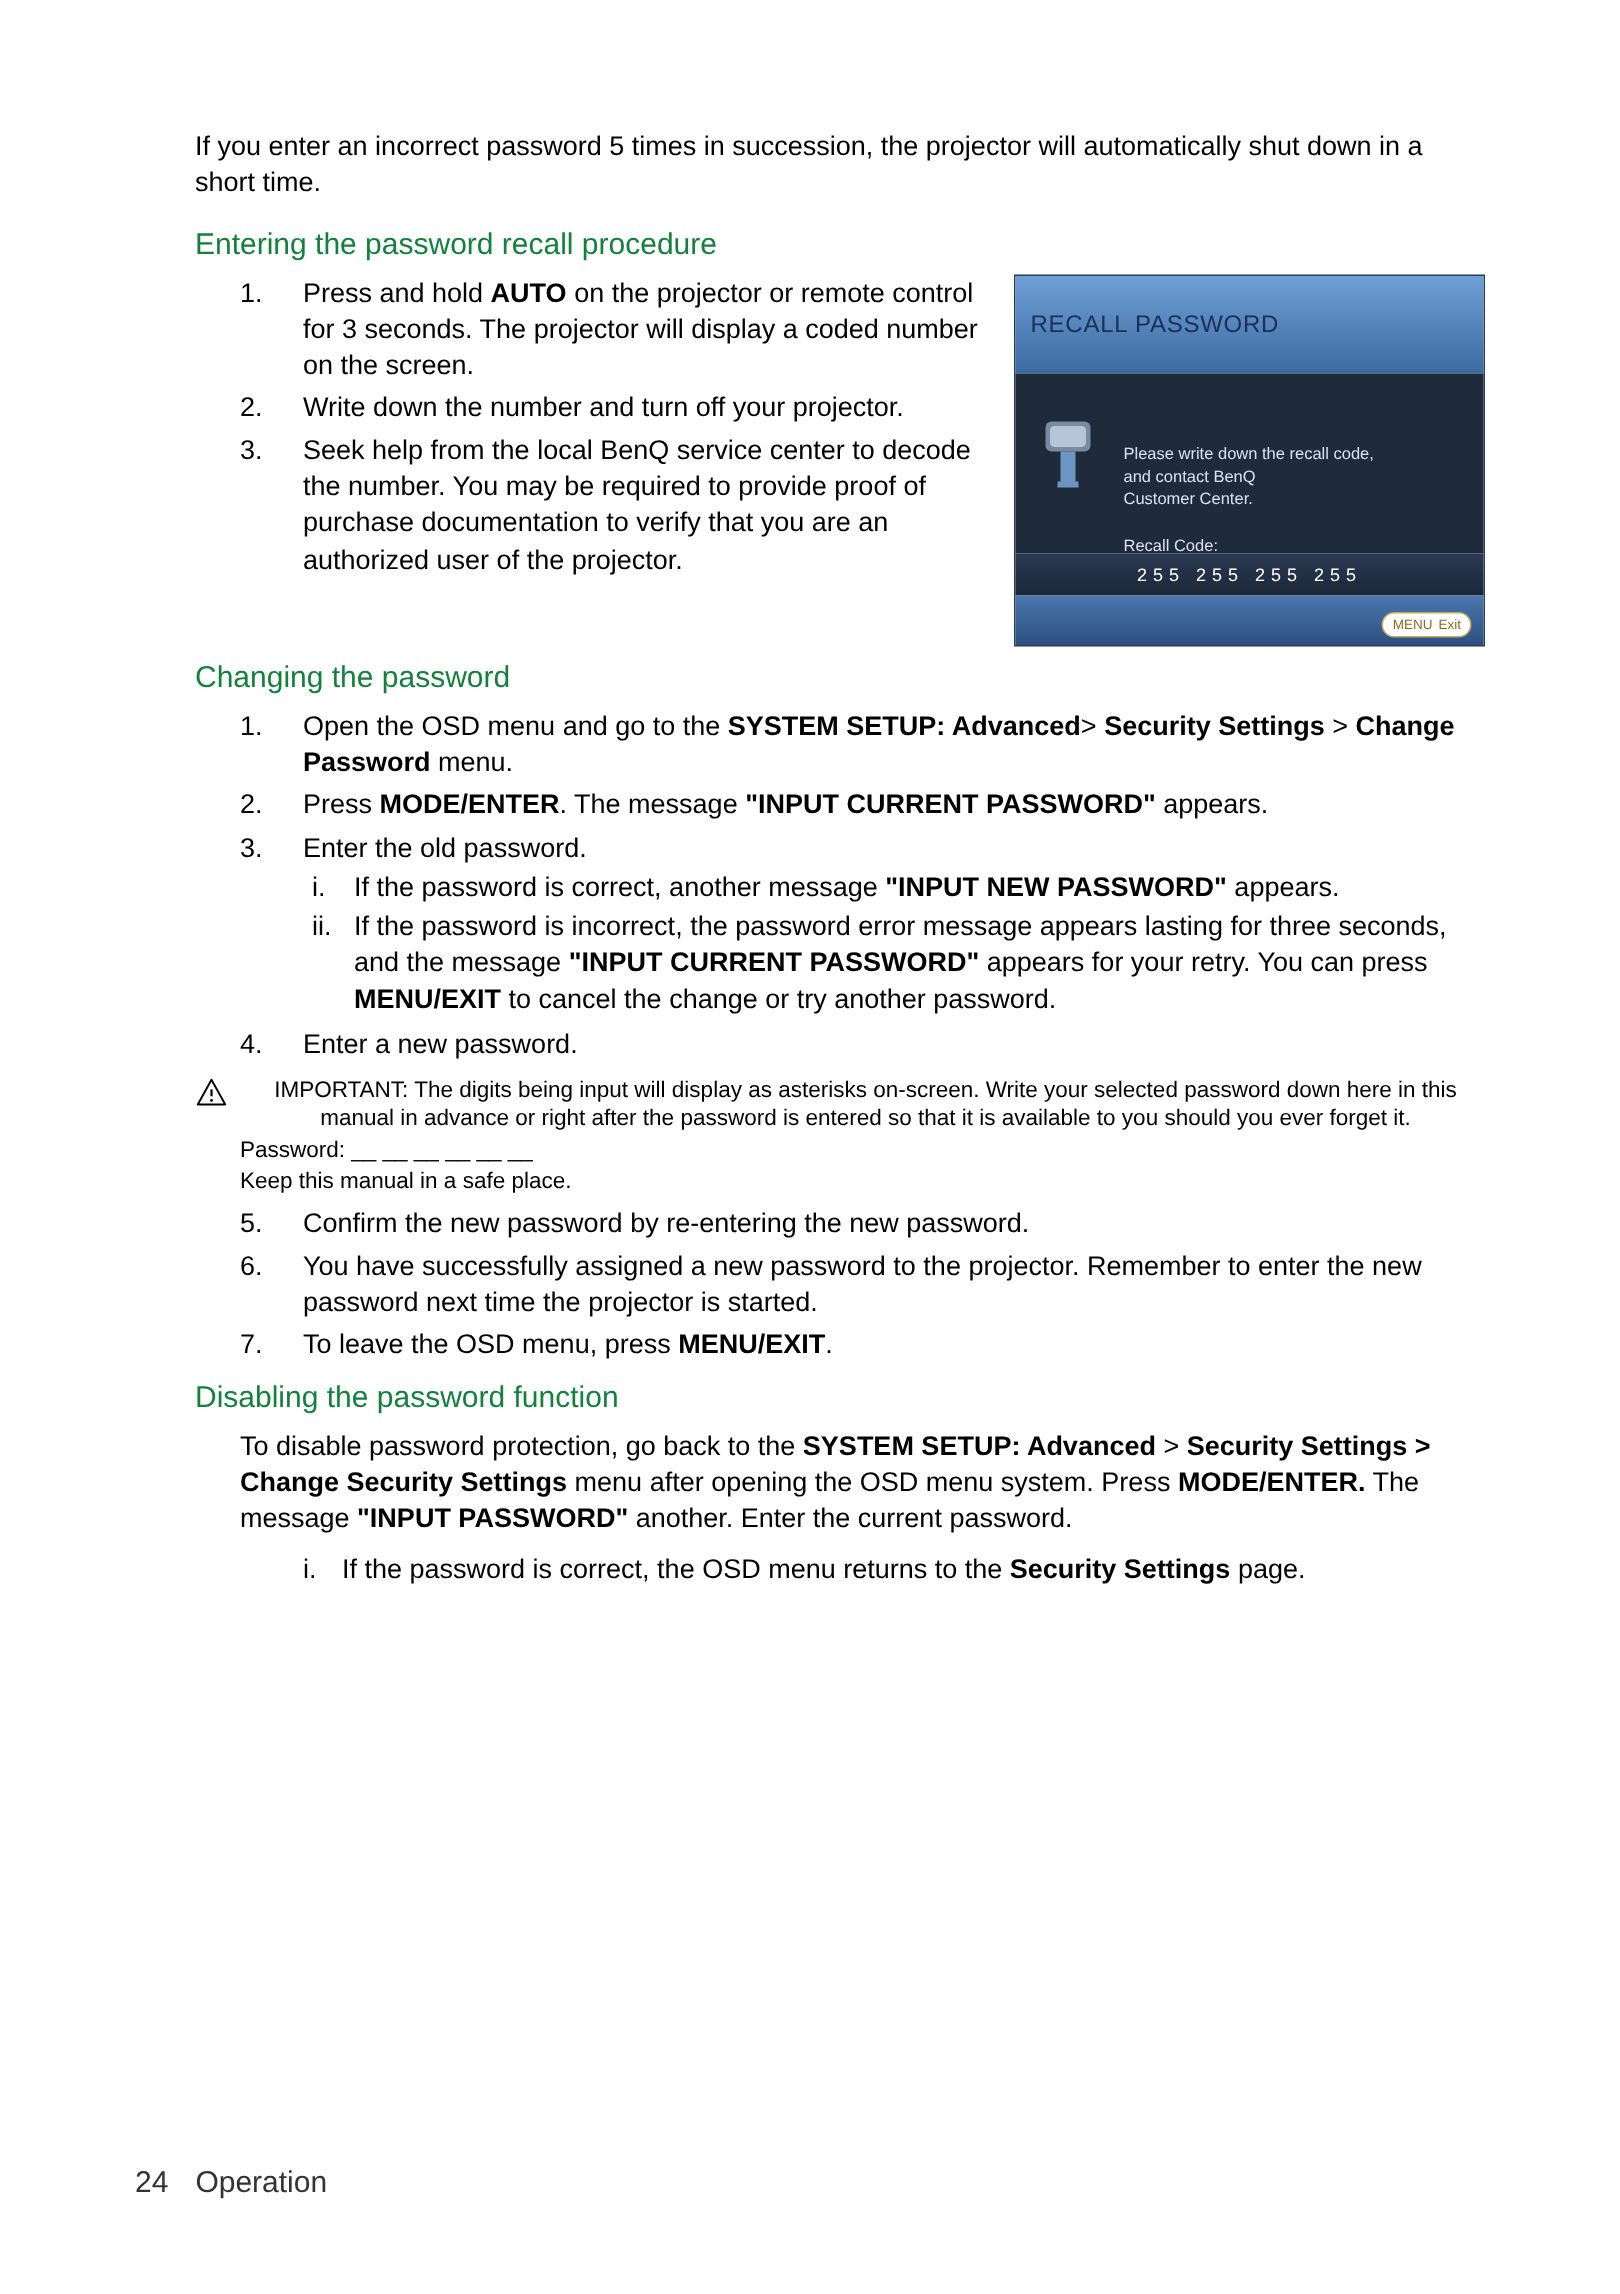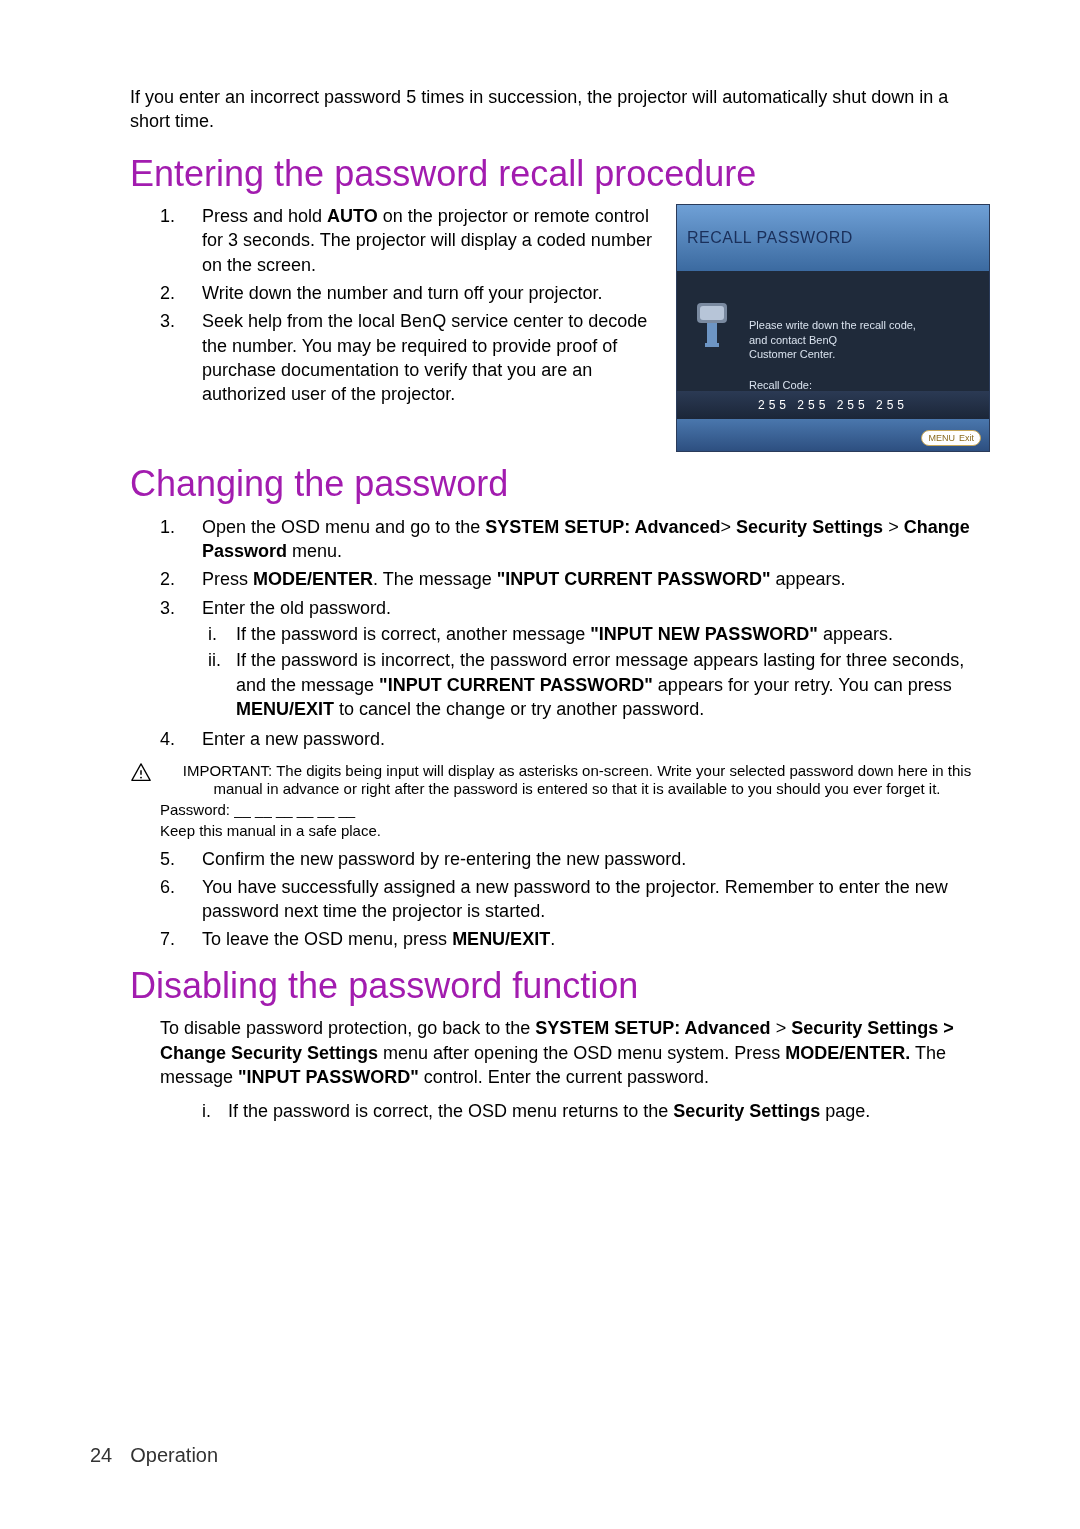--- a/index.html
+++ b/index.html
@@ -10,24 +10,24 @@
     width: 1080px;
     height: 1529px;
     position: relative;
     padding: 85px 90px 0 130px;
     font-size: 18px;
     line-height: 1.35;
   }
   .intro p { margin-bottom: 16px; }
   a.link { color: #0066cc; text-decoration: none; }
   h2.section {
-    font-size: 36px;
+    font-size: 20px;
     font-weight: 400;
     margin: 8px 0 6px 0;
-    color: #a21caf;
+    color: #15803d;
   }
   .recall-row { display: flex; gap: 20px; }
   .recall-left { flex: 1 1 0; }
   ol.num { list-style: none; padding: 0; margin: 0 0 10px 0; }
   ol.num > li { display: flex; margin: 0 0 4px 0; padding-left: 30px; }
   ol.num > li > .n { width: 42px; flex-shrink: 0; }
   ol.num > li > .t { flex: 1 1 0; }
   ol.sub { list-style: none; padding: 0; margin: 2px 0 0 0; }
   ol.sub > li { display: flex; margin: 2px 0; padding-left: 6px; }
   ol.sub > li > .n { width: 28px; flex-shrink: 0; }
@@ -228,21 +228,21 @@
   <li>
     <span class="n">7.</span>
     <span class="t">
       <span>To leave the OSD menu, press </span><b>MENU/EXIT</b><span>.</span>
     </span>
   </li>
 </ol>
 
 <h2 class="section">Disabling the password function</h2>
 <p class="disable-p">
-  <span>To disable password protection, go back to the </span><b>SYSTEM SETUP: Advanced</b><span> &gt; </span><b>Security Settings &gt; Change Security Settings</b><span> menu after opening the OSD menu system. Press </span><b>MODE/ENTER.</b><span> The message </span><b>"INPUT PASSWORD"</b><span> control. Enter the current password.</span>
+  <span>To disable password protection, go back to the </span><b>SYSTEM SETUP: Advanced</b><span> &gt; </span><b>Security Settings &gt; Change Security Settings</b><span> menu after opening the OSD menu system. Press </span><b>MODE/ENTER.</b><span> The message </span><b>"INPUT PASSWORD"</b><span> another. Enter the current password.</span>
 </p>
 <div class="disable-sub">
   <div class="row">
     <span class="n">i.</span>
     <span class="t">
       <span>If the password is correct, the OSD menu returns to the </span><b>Security Settings</b><span> page.</span>
     </span>
   </div>
 </div>
 

